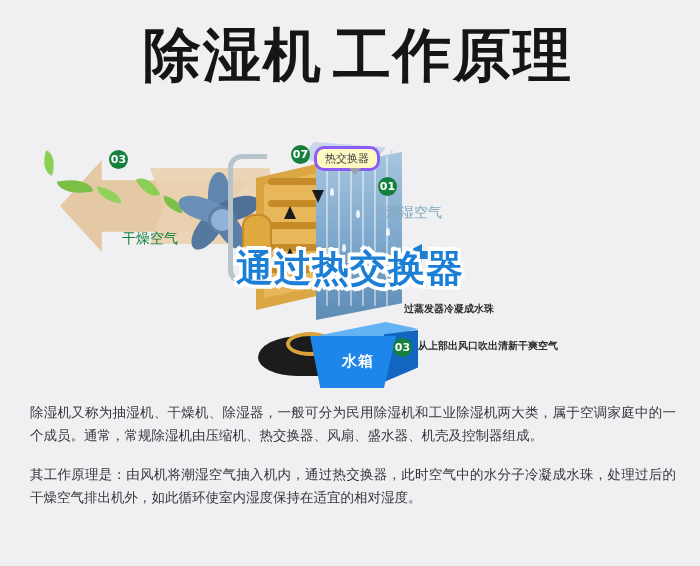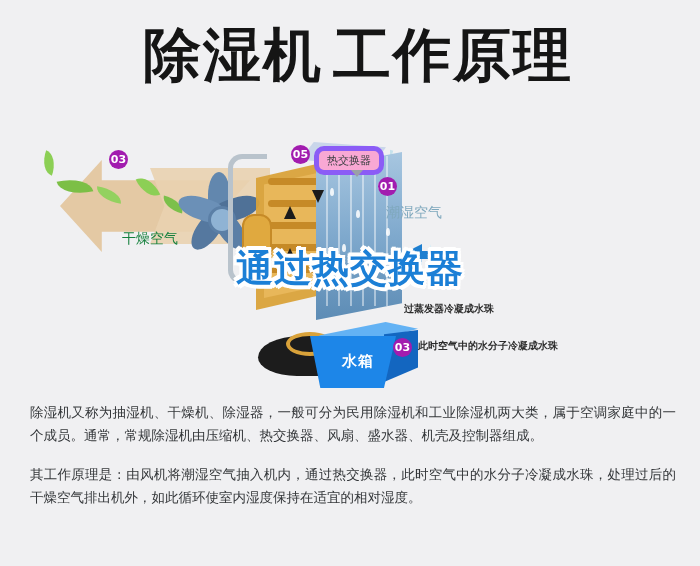--- a/index.html
+++ b/index.html
@@ -179,32 +179,32 @@
   .wtank-label{
     position:absolute;left:18px;top:30px;width:60px;
     color:#ffffff;font-size:15px;font-weight:bold;letter-spacing:1px;
     text-align:center;
     font-family:"DejaVu Sans","Liberation Sans",sans-serif;
   }
 
   
   .badge{
     position:absolute;width:19px;height:19px;border-radius:50%;
-    background:#a21caf;color:#fff;font-size:11px;font-weight:bold;
+    background:#15803d;color:#fff;font-size:11px;font-weight:bold;
     line-height:19px;text-align:center;
     font-family:"DejaVu Sans","Liberation Sans",sans-serif;
   }
 
   .lbl{
     position:absolute;font-size:14px;color:#6d6f72;white-space:nowrap;
     font-family:"DejaVu Sans","Liberation Sans",sans-serif;
   }
   .bubble{
-    position:absolute;padding:2px 8px;border:5px solid #8b5cf6;border-radius:10px;
-    background:#f9a8d4;font-size:11px;color:#3c4043;white-space:nowrap;
+    position:absolute;padding:2px 8px;border:3px solid #8b5cf6;border-radius:10px;
+    background:#fef9c3;font-size:11px;color:#3c4043;white-space:nowrap;
     font-family:"DejaVu Sans","Liberation Sans",sans-serif;
   }
   .bubble:after{
     content:"";position:absolute;left:32px;bottom:-7px;width:0;height:0;
     border-left:6px solid transparent;border-right:6px solid transparent;
     border-top:7px solid #9aa0a6;
   }
 
   
   .cap{
@@ -313,30 +313,30 @@
     <div class="wtank">
       <div class="wtank-top"></div>
       <div class="wtank-side"></div>
       <div class="wtank-front"></div>
       <div class="wtank-label">水箱</div>
     </div>
 
     <div class="badge" style="left:109px;top:30px;">03</div>
     <div class="lbl" style="left:122px;top:82px;color:#15803d;margin-top:28px;">干燥空气</div>
 
-    <div class="badge" style="left:291px;top:25px;">05</div>
+    <div class="badge" style="left:291px;top:25px;">07</div>
     <div class="bubble" style="left:314px;top:26px;">热交换器</div>
 
     <div class="badge" style="left:378px;top:57px;">01</div>
     <div class="lbl" style="left:386px;top:84px;color:#7fa8bd;">潮湿空气</div>
 
     <div class="cap" style="left:404px;top:182px;">过蒸发器冷凝成水珠</div>
 
     <div class="badge" style="left:393px;top:218px;">03</div>
-    <div class="cap" style="left:418px;top:219px;">此时空气中的水分子冷凝成水珠</div>
+    <div class="cap" style="left:418px;top:219px;">从上部出风口吹出清新干爽空气</div>
   </div>
 
   <div class="overlay">
     <div class="overlay-line">通过热交换器</div>
   </div>
 
   <div class="copy">
     <p>除湿机又称为抽湿机、干燥机、除湿器，一般可分为民用除湿机和工业除湿机两大类，属于空调家庭中的一个成员。通常，常规除湿机由压缩机、热交换器、风扇、盛水器、机壳及控制器组成。</p>
     <p>其工作原理是：由风机将潮湿空气抽入机内，通过热交换器，此时空气中的水分子冷凝成水珠，处理过后的干燥空气排出机外，如此循环使室内湿度保持在适宜的相对湿度。</p>
   </div>

